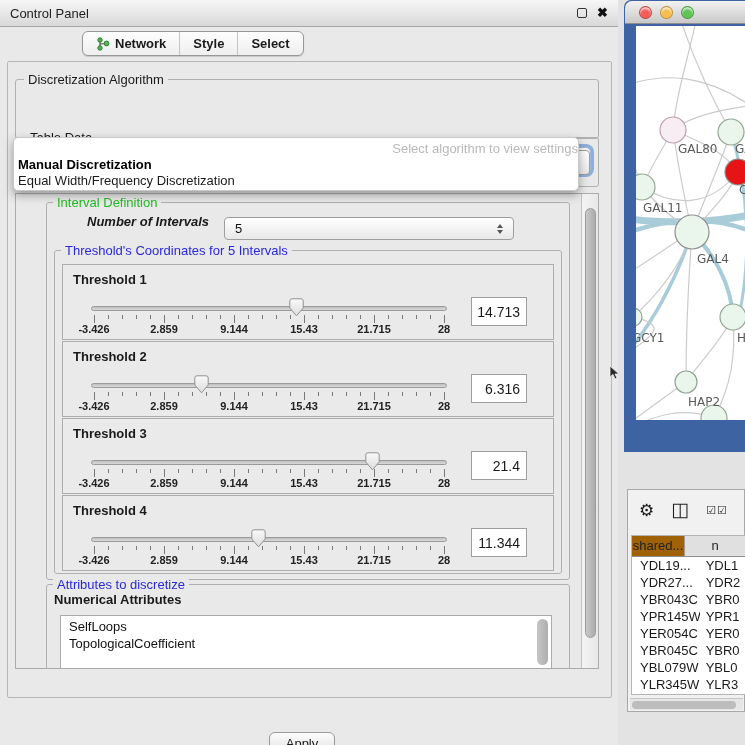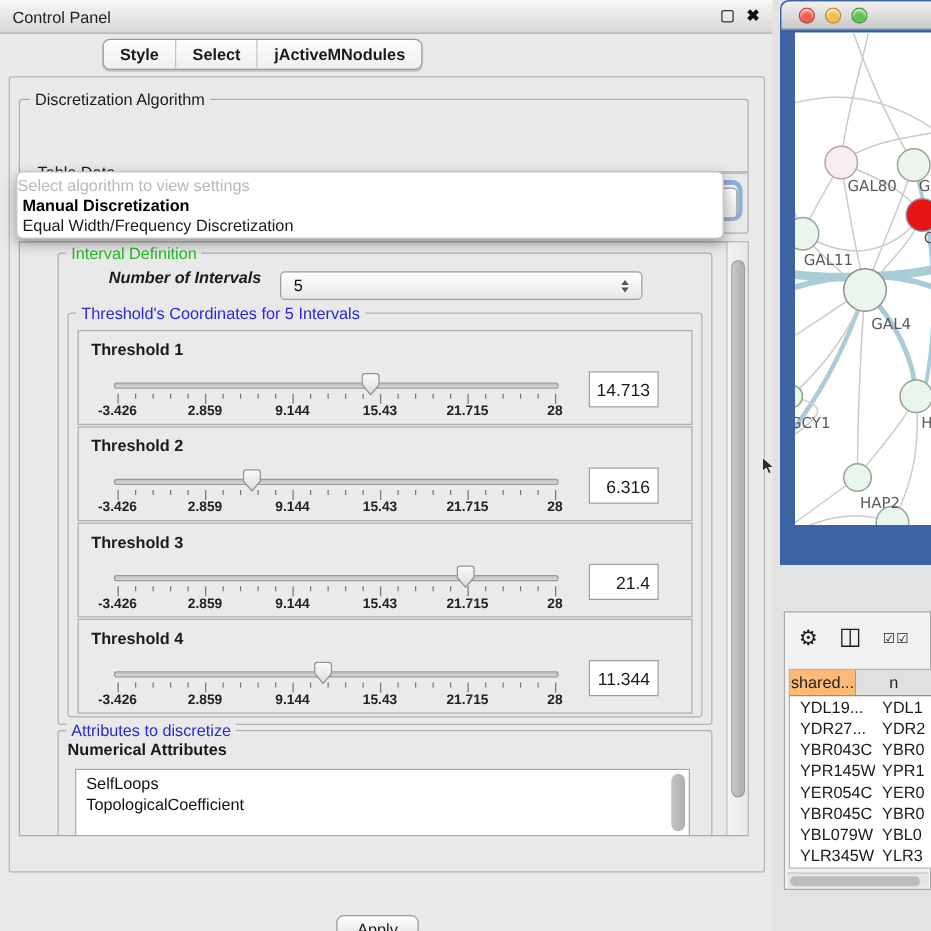--- a/index.html
+++ b/index.html
@@ -34,21 +34,21 @@
   .group { position:absolute; border:1px solid #B0B0B0; border-radius:3px; }
   .group-label { position:absolute; background:#E9E9E9; padding:0 4px; font-size:13px; line-height:14px; }
 
   
   .combo-focused { left:17px; top:85px; width:566px; height:27px; border-radius:5px;
     background:#F6F6F6; border:1px solid #9FB9D8; box-shadow:0 0 0 3px rgba(100,150,215,.7); }
 
   
   .popup { left:5px; top:75px; width:566px; height:54px; background:#FFFFFF;
     border:1px solid #C9C9C9; border-radius:5px; box-shadow:0 4px 10px rgba(0,0,0,.35); z-index:30; padding-top:3px; }
-  .popup-prompt { text-align:left; color:#B9B9B9; font-size:13px; height:16px; line-height:16px; }
+  .popup-prompt { text-align:right; color:#B9B9B9; font-size:13px; height:16px; line-height:16px; }
   .popup-item { padding-left:4px; font-size:13px; height:16px; line-height:16px; }
   .popup-item.selected { font-weight:bold; color:#000; }
 
   
   .combo { position:absolute; border:1px solid #9E9E9E; border-radius:4px;
     background:linear-gradient(#FFFFFF,#E8E8E8); display:flex; align-items:center; padding:0 10px; font-size:13px; color:#111; }
   .stepper { margin-left:auto; display:flex; flex-direction:column; gap:2px; align-items:center; }
   .stepper i { width:0; height:0; border-left:3.5px solid transparent; border-right:3.5px solid transparent; }
   .stepper .up { border-bottom:4.5px solid #555; }
   .stepper .dn { border-top:4.5px solid #555; }
@@ -98,21 +98,21 @@
   .tp-titlebar { position:absolute; left:0; top:452px; width:127px; height:31px; background:#ECECEC;
     border-top:1px solid #B9B9B9; border-bottom:1px solid #CFCFCF; display:flex; align-items:center; padding-left:17px; font-size:13px; color:#222; }
   .tp-content { position:absolute; left:9px; top:489px; width:118px; height:223px; background:#F1F1F1; border:1px solid #A8A8A8; }
   .tp-toolbar { position:absolute; left:0; top:0; width:100%; height:40px; display:flex; align-items:center; gap:17px; padding-left:11px; color:#1a1a1a; }
   .gear { font-size:17px; }
   .split-icon { font-size:19px; line-height:16px; }
   .check-icons { font-size:11px; letter-spacing:1px; }
   .tp-table { position:absolute; left:3px; top:45px; width:115px; height:160px; overflow:hidden; background:#FFF; border:1px solid #B5B5B5; border-right:none; }
   .tp-header { display:flex; height:21px; border-bottom:1px solid #8F8F8F; }
   .tp-hcell { font-size:13px; color:#222; text-align:center; line-height:20px; border-right:1px solid #9C9C9C; }
-  .tp-hcell.c1 { width:73px; background:#fdba74; }
+  .tp-hcell.c1 { width:73px; background:#a16207; }
   .tp-hcell.c2 { width:84px; background:#E0E0E0; }
   .tp-row { display:flex; height:17px; line-height:17px; font-size:13px; }
   .tp-cell { overflow:hidden; white-space:nowrap; }
   .tp-cell.c1 { width:73px; padding-left:8px; }
   .tp-cell.c2 { width:50px; padding-left:6px; }
   .tp-hscroll { position:absolute; left:2px; top:208px; width:113px; height:12px; background:#E6E6E6; border-top:1px solid #C6C6C6; }
   .tp-hscroll .thumb { position:absolute; left:2px; top:2px; width:104px; height:8px; border-radius:4px; background:#BDBDBD; }
 
   svg text { font-family:"DejaVu Sans", sans-serif; }
 </style>
@@ -124,27 +124,33 @@
   <div class="abs cp-titlebar">
     <span class="cp-title">Control Panel</span>
     <span class="cp-tb-icons">
       <span class="float-box"></span>
       <span class="close-x">✖</span>
     </span>
   </div>
 
   <div class="abs tabstrip top-tabs">
     <span class="tabseg">
+      <svg width="14" height="14" viewBox="0 0 14 14" style="margin-right:5px">
+        <path d="M4 3 L4 11 M4 7 L10 6.5" stroke="#4E4E4E" stroke-width="1.2" fill="none"></path>
+        <circle cx="4" cy="3" r="2.2" fill="#51B455" stroke="#2E7D32"></circle>
+        <circle cx="4" cy="11" r="2.2" fill="#51B455" stroke="#2E7D32"></circle>
+        <circle cx="10.5" cy="6.5" r="2.4" fill="#51B455" stroke="#2E7D32"></circle>
+      </svg>
+      <span>Network</span>
+    </span>
+    <span class="tabseg">
         <span>Style</span>
       </span>
     <span class="tabseg">
         <span>Select</span>
-      </span>
-    <span class="tabseg">
-        <span>jActiveMNodules</span>
       </span>
   </div>
 
   <div class="abs cp-content">
 
     <div class="group" style="left:7px; top:17px; width:584px; height:60px;">
       <span class="group-label" style="left:8px; top:-7px;">Discretization Algorithm</span>
     </div>
 
     <div class="abs combo-focused"></div>

